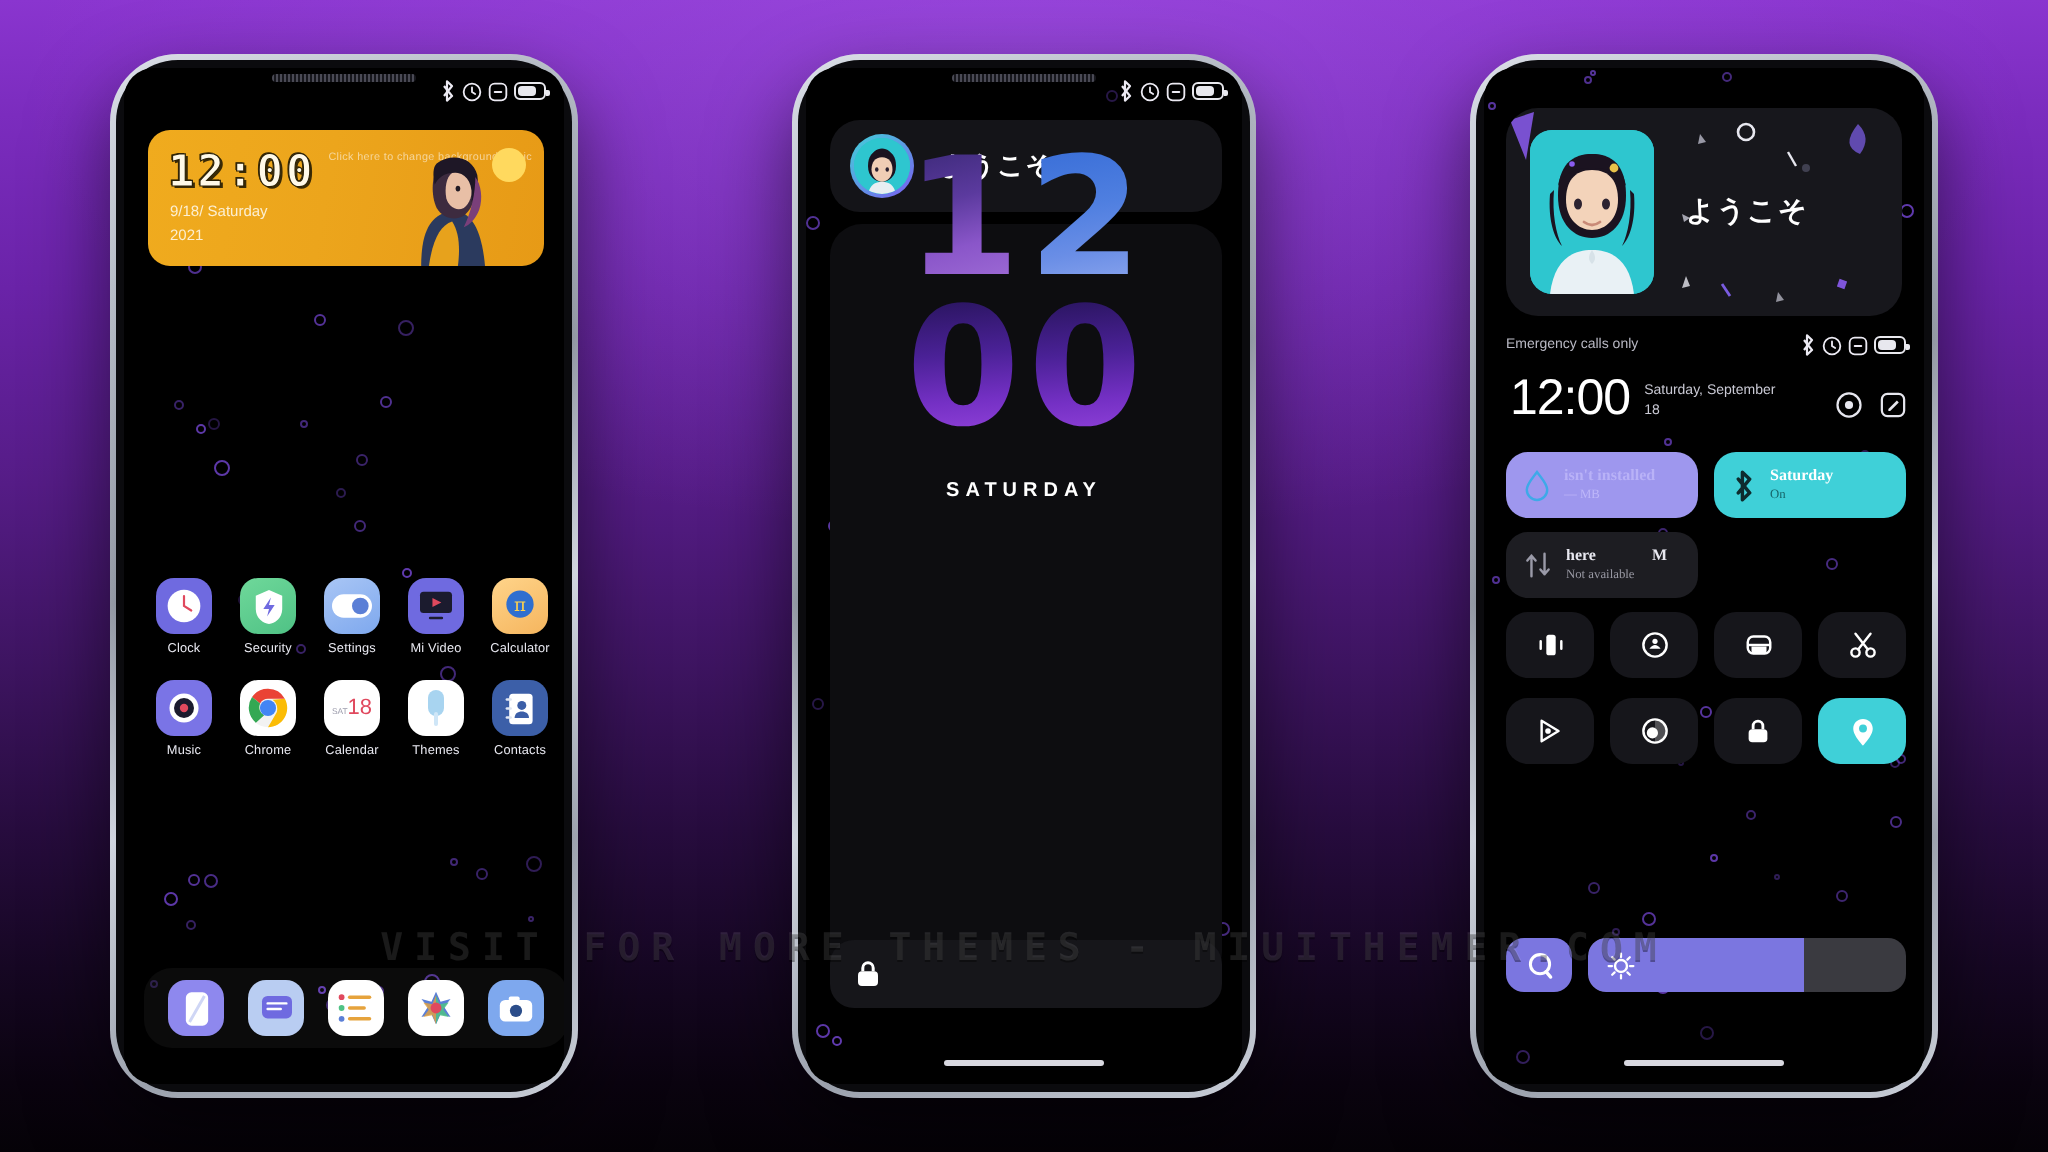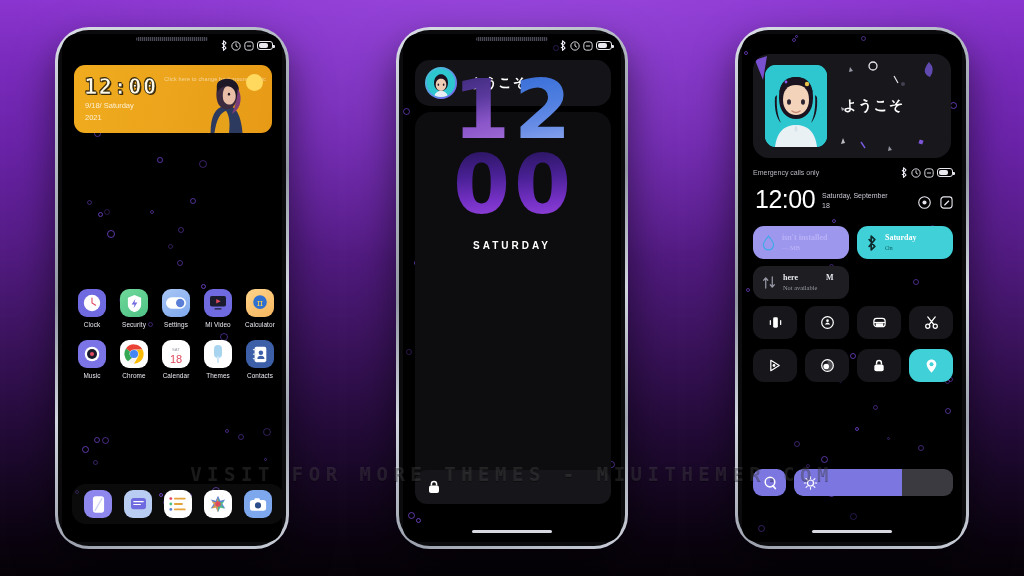--- a/index.html
+++ b/index.html
@@ -411,21 +411,21 @@
                 <path d="M12 1.5A10.5 10.5 0 0 1 21.2 7H12a5 5 0 0 0-4.3 2.5L3.3 6A10.5 10.5 0 0 1 12 1.5z" fill="#ea4335"></path>
                 <path d="M3.3 6l4.4 3.5A5 5 0 0 0 9.9 16L5.4 20A10.5 10.5 0 0 1 3.3 6z" fill="#34a853"></path>
                 <path d="M21.2 7A10.5 10.5 0 0 1 12 22.5l4.3-7.3A5 5 0 0 0 17 12c0-1.9-1-3.6-2.6-4.5z" fill="#fbbc05"></path>
                 <circle cx="12" cy="12" r="4.4" fill="#4285f4"></circle>
               </svg>
             </div>
             <div class="lb">Chrome</div>
           </div>
 
           <div class="app">
-            <div class="ic" style="background:#fff;flex-direction:column">
+            <div class="ic" style="background:#fff;flex-direction:row">
               <span style="font-size:4.2px;color:#9b9bab;line-height:6px;margin-top:4px">SAT</span>
               <span style="font-size:11px;color:#e0495e;line-height:12px">18</span>
             </div>
             <div class="lb">Calendar</div>
           </div>
 
           <div class="app">
             <div class="ic" style="background:#fff">
               <svg width="16" height="20" viewBox="0 0 16 20">
                   <rect x="4" y="1" width="8" height="13" rx="4" fill="#a8d4f0"></rect>

